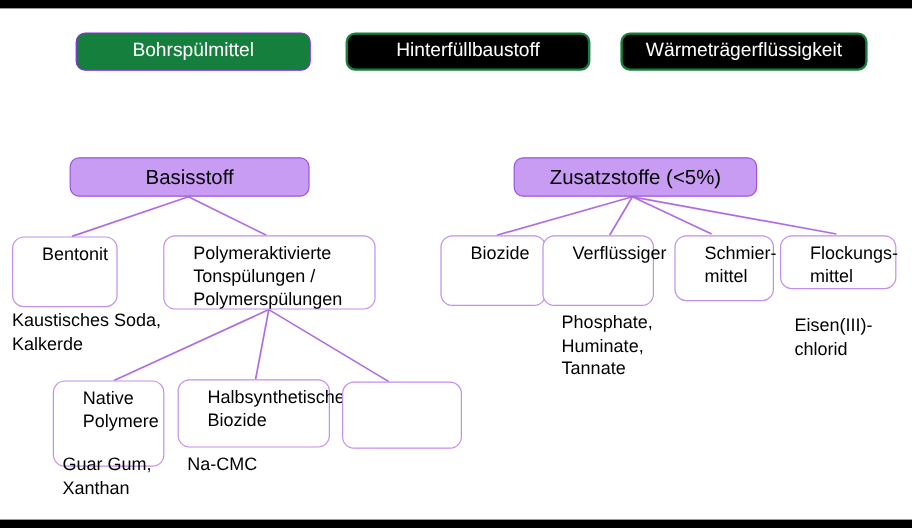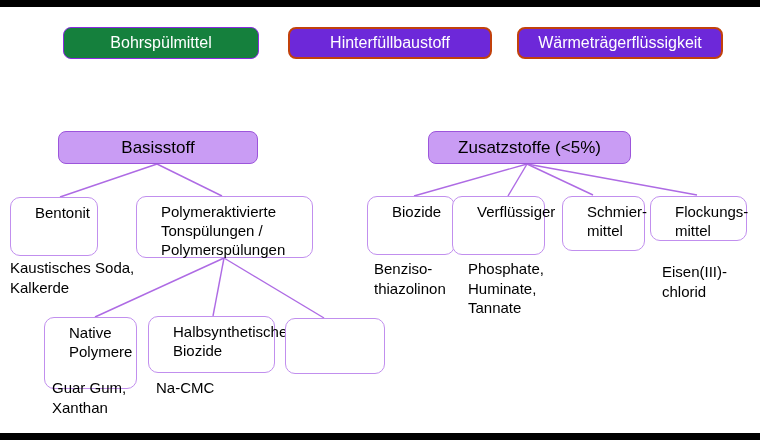--- a/index.html
+++ b/index.html
@@ -11,21 +11,21 @@
   .bar.top{top:0;}
   .bar.bottom{top:433px;}
 
   
   .tab{
     position:absolute;top:27px;height:32px;border-radius:8px;
     display:flex;align-items:center;justify-content:center;
     font-size:16px;color:#ffffff;box-sizing:border-box;cursor:pointer;
   }
   .tab.active{background:#15803d;border:1px solid #8A2BE0;}
-  .tab.inactive{background:#6d28d9;border:2px solid #c2410c;}
+  .tab.inactive{background:#000000;border:2px solid #15803d;}
   .tab1{left:63px;width:196px;}
   .tab2{left:288px;width:204px;}
   .tab3{left:517px;width:206px;}
 
   
   .hdr{
     position:absolute;top:131px;height:33px;border-radius:8px;
     background:#C99CF4;border:1.5px solid #9C55DB;box-sizing:border-box;
     display:flex;align-items:center;justify-content:center;font-size:17px;
   }
@@ -92,21 +92,19 @@
 Xanthan</div>
   <div class="note" style="left:156px;top:378px;width:110px;">Na-CMC</div>
 
   <div class="node" style="left:367px;top:196px;width:88px;height:59px;">Biozide</div>
   <div class="node" style="left:452px;top:196px;width:93px;height:59px;">Verflüssiger</div>
   <div class="node" style="left:562px;top:196px;width:83px;height:55px;">Schmier-
 mittel</div>
   <div class="node" style="left:650px;top:196px;width:97px;height:45px;">Flockungs-
 mittel</div>
 
-  <div class="note" style="left:374px;top:259px;width:95px;">Benziso-
-thiazolinon</div>
   <div class="note" style="left:468px;top:259px;width:100px;">Phosphate,
 Huminate,
 Tannate</div>
   <div class="note" style="left:662px;top:262px;width:100px;">Eisen(III)-
 chlorid</div>
 
 </div>
 
 </body></html>

